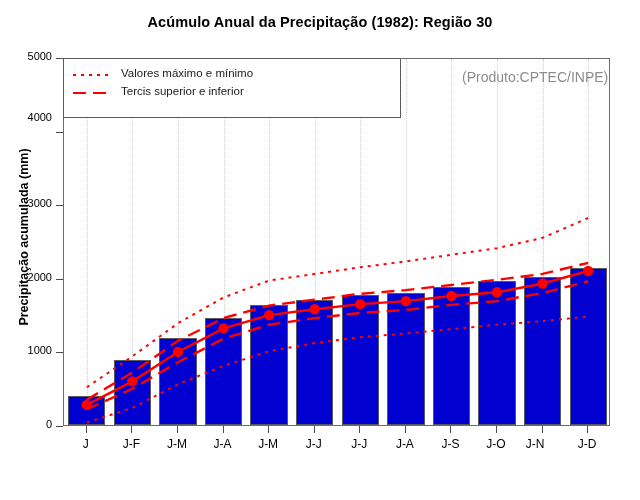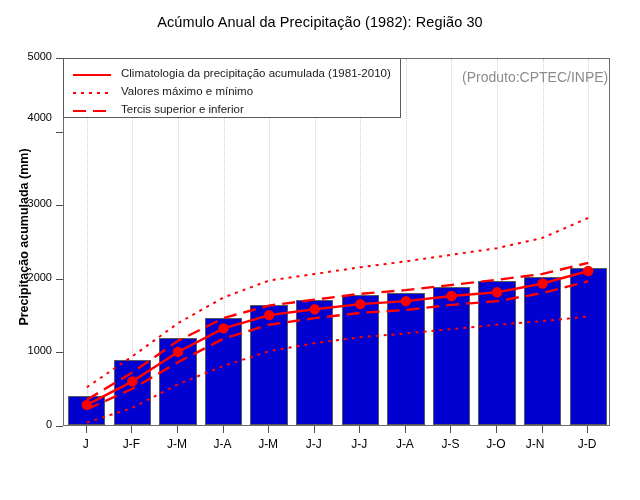--- a/index.html
+++ b/index.html
@@ -6,21 +6,21 @@
   body{
     width:640px;height:500px;background:#ffffff;
     font-family:"Liberation Sans",sans-serif;
     -webkit-font-smoothing:antialiased;
     overflow:hidden;
   }
   #root{position:relative;width:640px;height:500px;}
 
   .chart-title{
     position:absolute;left:0;top:14px;width:640px;text-align:center;
-    font-size:14.5px;font-weight:normal;color:#000;letter-spacing:.1px;
+    font-size:14.5px;font-weight:bold;color:#000;letter-spacing:.1px;
   }
 
   .yaxis-title{
     position:absolute;
     left:-126px;top:230px;width:300px;
     transform:rotate(-90deg);
     text-align:center;
     font-size:12.5px;font-weight:bold;color:#000;
   }
   .xaxis-title{
@@ -174,28 +174,20 @@
           <circle cx="478.62500000000006" cy="224.48" r="5.2" fill="#ff0000"></circle>
           <circle cx="524.2083333333334" cy="211.96800000000002" r="5.2" fill="#ff0000"></circle>
         </svg>
     </div>
   </div>
 
   <div class="legend">
     <div class="legend-row">
       <span class="legend-key">
         <svg width="42" height="12" viewBox="0 0 42 12">
-            <line x1="2" y1="6" x2="40" y2="6" stroke="#ff0000" stroke-width="2"></line>
-          </svg>
-      </span>
-      <span class="legend-text">Climatologia da precipitação acumulada (1981-2010)</span>
-    </div>
-    <div class="legend-row">
-      <span class="legend-key">
-        <svg width="42" height="12" viewBox="0 0 42 12">
             <line x1="2" y1="6" x2="40" y2="6" stroke="#ff0000" stroke-width="2" stroke-dasharray="3,5"></line>
           </svg>
       </span>
       <span class="legend-text">Valores máximo e mínimo</span>
     </div>
     <div class="legend-row">
       <span class="legend-key">
         <svg width="42" height="12" viewBox="0 0 42 12">
             <line x1="2" y1="6" x2="40" y2="6" stroke="#ff0000" stroke-width="2" stroke-dasharray="13,7"></line>
           </svg>

